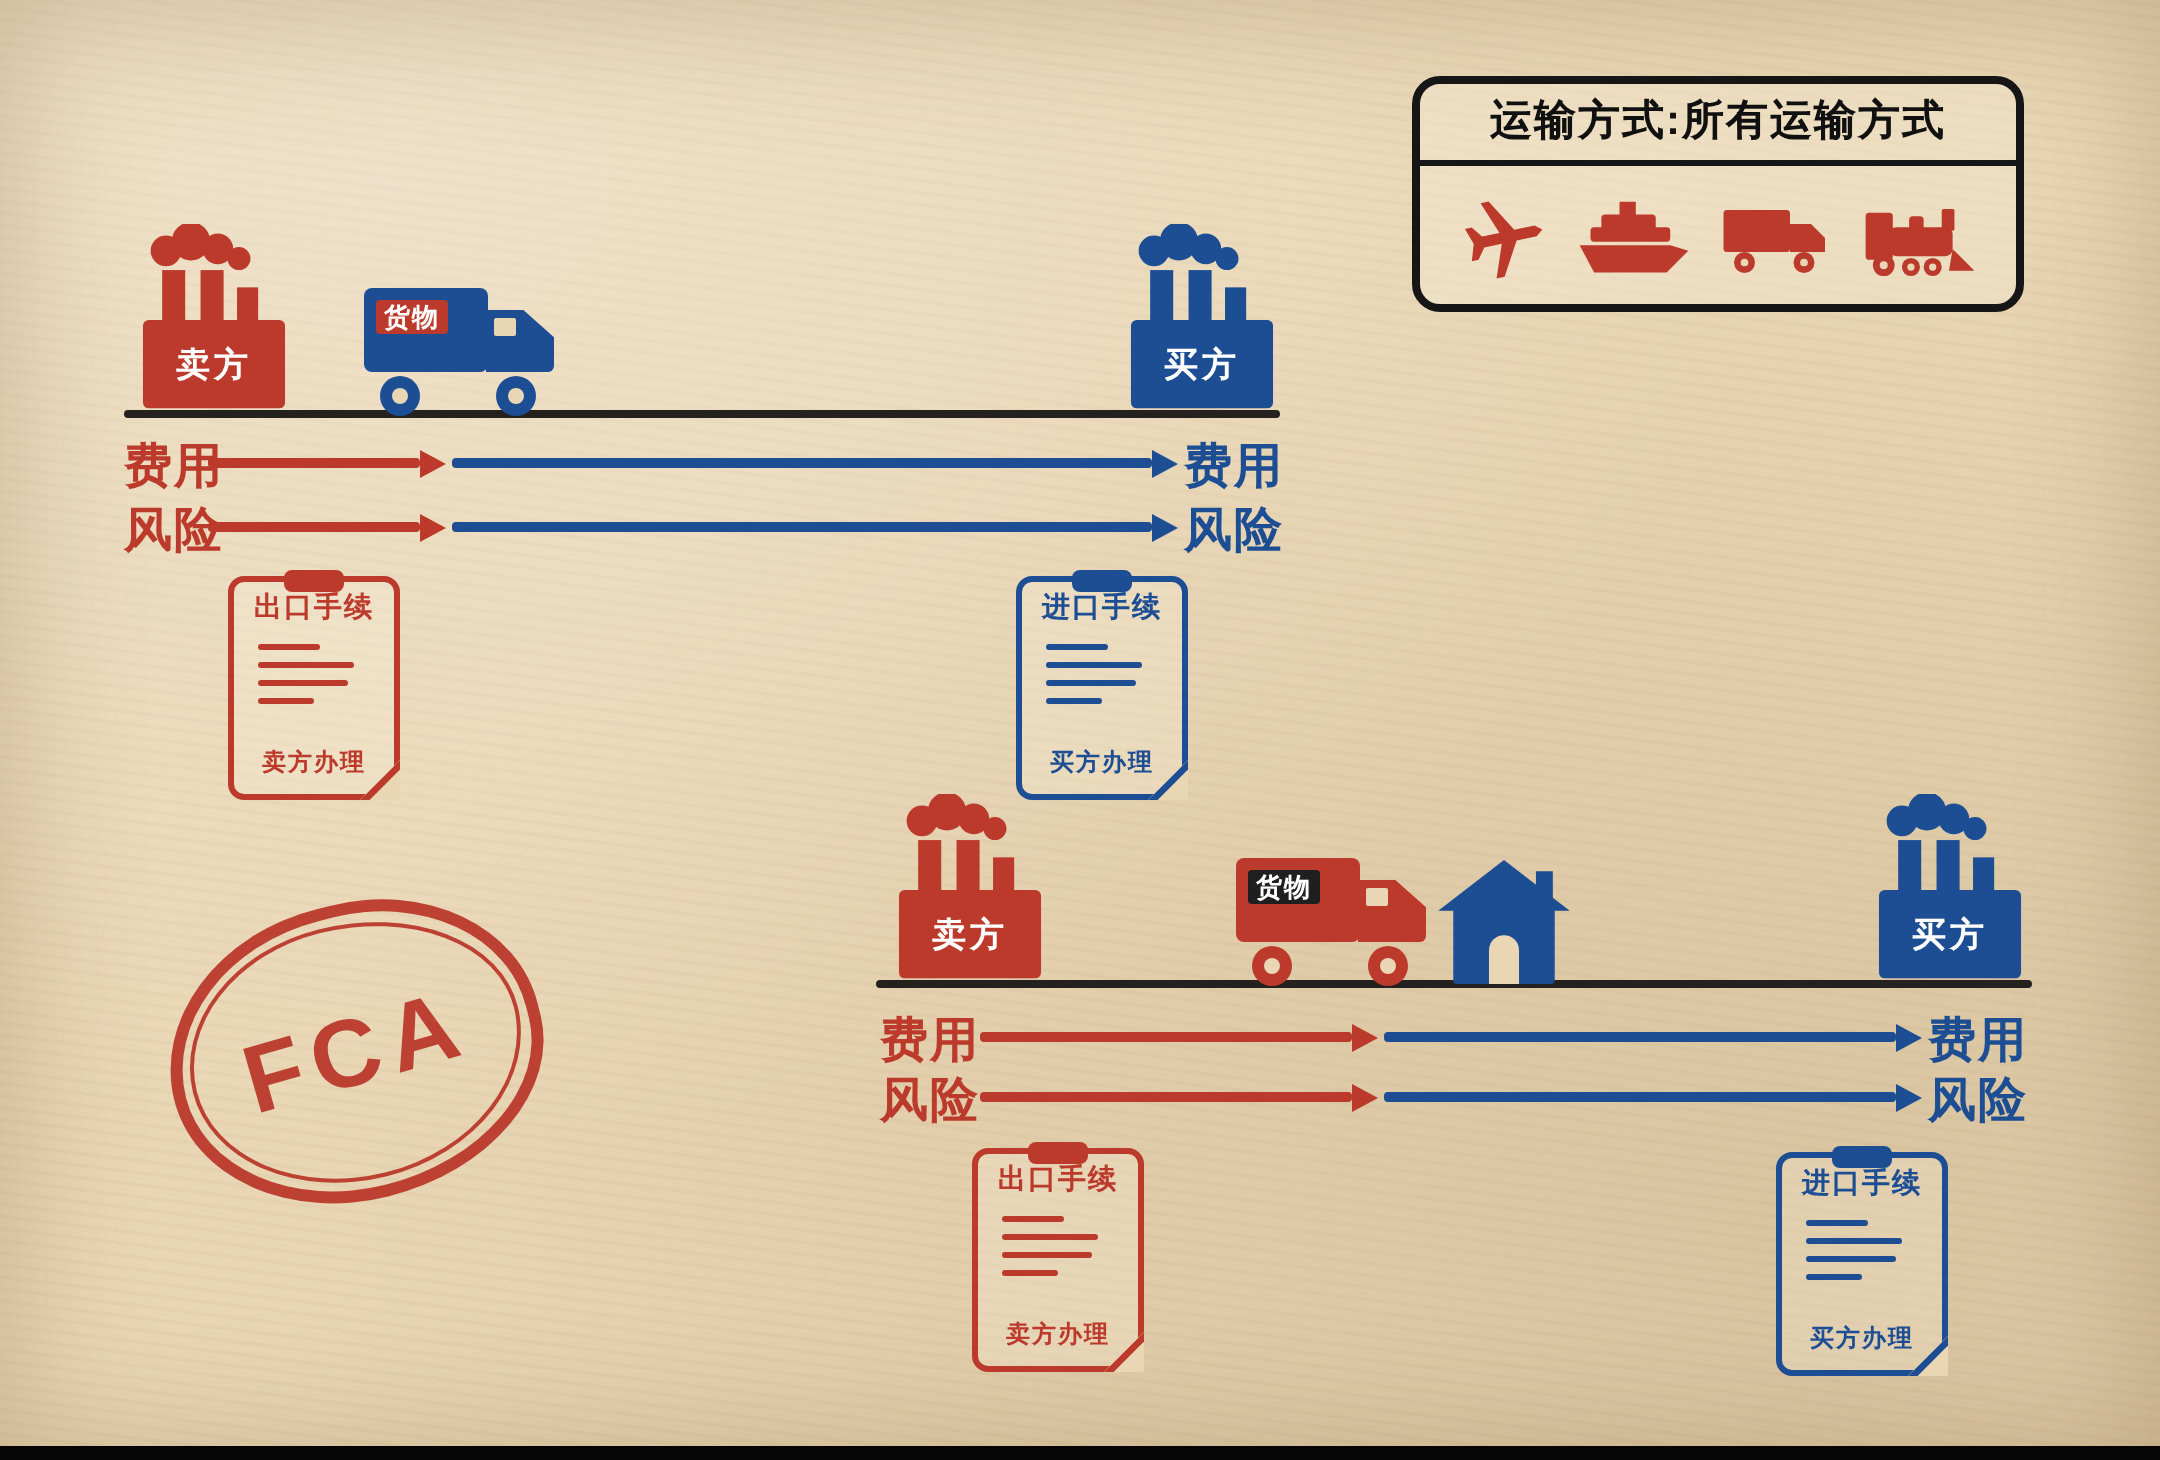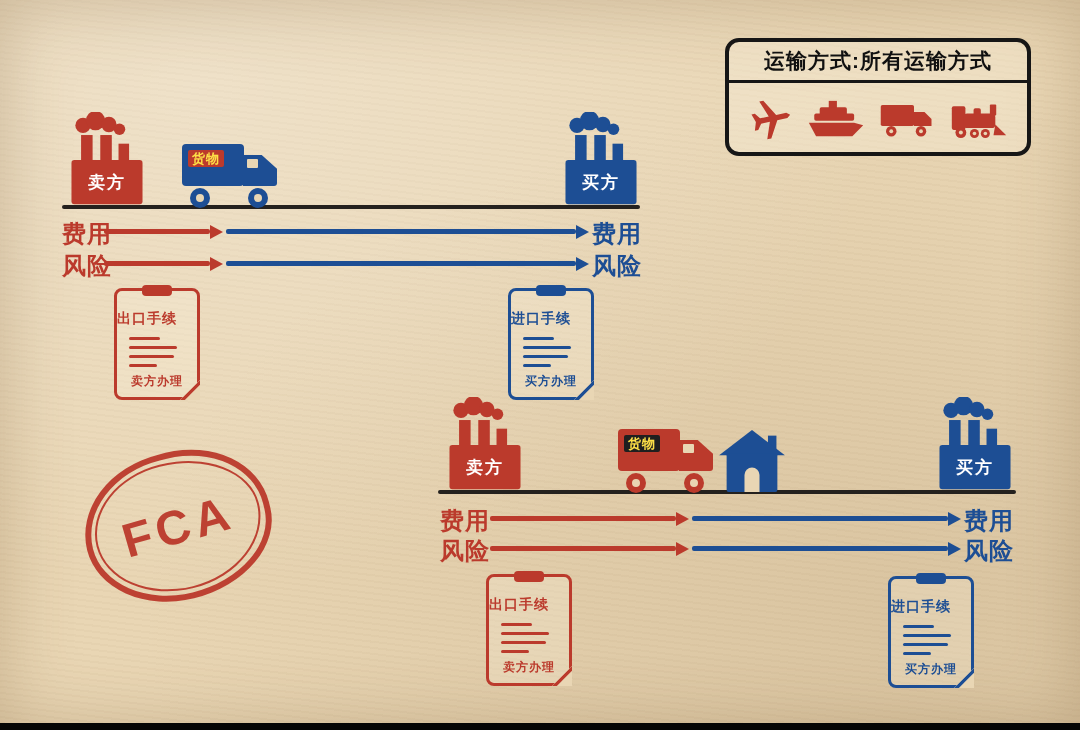--- a/index.html
+++ b/index.html
@@ -12,38 +12,38 @@
     background:
       radial-gradient(ellipse at 18% 12%, rgba(255,255,255,.28), transparent 55%),
       radial-gradient(ellipse at 85% 85%, rgba(135,100,55,.16), transparent 60%),
       repeating-linear-gradient(7deg, rgba(120,90,50,.035) 0 2px, transparent 2px 6px),
       var(--paper);
     box-shadow: inset 0 0 70px rgba(110,80,40,.28);
   }
 
   
   .tmode{position:absolute; left:706px; top:38px; width:306px; height:118px;
-    border:4px solid #161616; border-radius:14px; background:rgba(250,242,222,.35); box-sizing:border-box;margin-left:19px;}
+    border:4px solid #161616; border-radius:14px; background:rgba(250,242,222,.35); box-sizing:border-box;}
   .tmode-title{height:38px; line-height:38px; text-align:center; font-size:21px; font-weight:bold;
     color:#101010; border-bottom:3.5px solid #161616; letter-spacing:1px;}
   .tmode-icons{display:flex; align-items:center; justify-content:space-evenly; height:72px; padding:0 4px;}
   .ticon{color:var(--red);}
   .ticon svg{display:block;}
   .ticon-plane svg{transform:rotate(78deg);}
 
   
   .factory{position:absolute; width:78px; height:96px;}
   .factory svg{width:100%; height:100%; display:block;}
   .f-label{position:absolute; left:0; right:0; top:59px; text-align:center; color:#fff;
     font-weight:bold; font-size:17px; letter-spacing:2px;}
 
   
   .truck{position:absolute; width:100px; height:64px;}
   .t-box{position:absolute; left:0; top:0; width:62px; height:42px; background:var(--tc); border-radius:4px;}
-  .goods{position:absolute; left:6px; top:6px; background:var(--gc); color:#fde047; font-size:13px;
+  .goods{position:absolute; left:6px; top:6px; background:var(--gc); color:#ffffff; font-size:13px;
     font-weight:bold; padding:2px 4px; border-radius:2px; letter-spacing:1px; line-height:1;}
   .t-cab{position:absolute; left:61px; top:11px; width:34px; height:31px; background:var(--tc);
     clip-path:polygon(0 0,55% 0,100% 44%,100% 100%,0 100%); border-radius:0 5px 3px 0;}
   .t-win{position:absolute; left:65px; top:15px; width:11px; height:9px; background:var(--paper); border-radius:1px;}
   .t-wheel{position:absolute; bottom:0; width:20px; height:20px; border-radius:50%; background:var(--tc);}
   .t-wheel::after{content:""; position:absolute; left:6px; top:6px; width:8px; height:8px; border-radius:50%; background:var(--paper);}
   .t-wheel.w1{left:8px;} .t-wheel.w2{left:66px;}
 
   
   .house{position:absolute; width:68px; height:62px; color:var(--blue);}
@@ -60,21 +60,21 @@
     width:0; height:0; border-top:7px solid transparent; border-bottom:7px solid transparent;
     border-left:13px solid currentColor;}
   .arrow.red{background:var(--red); color:var(--red);}
   .arrow.blue{background:var(--blue); color:var(--blue);}
 
   
   .doc{position:absolute; width:86px; height:112px; border:3px solid var(--dc); border-radius:8px;
     box-sizing:border-box; background:rgba(250,242,222,.25);}
   .doc-clip{position:absolute; top:-6px; left:50%; transform:translateX(-50%); width:30px; height:11px;
     background:var(--dc); border-radius:4px;}
-  .doc-title{text-align:left; font-weight:bold; font-size:14px; color:var(--dc); margin-top:19px; letter-spacing:1px;}
+  .doc-title{text-align:center; font-weight:bold; font-size:14px; color:var(--dc); margin-top:4px; letter-spacing:1px;}
   .doc-lines{margin:9px 12px 0;}
   .doc-lines i{display:block; height:3px; background:var(--dc); margin-bottom:6px; border-radius:2px;}
   .doc-lines i:nth-child(1){width:55%;}
   .doc-lines i:nth-child(2){width:85%;}
   .doc-lines i:nth-child(3){width:80%;}
   .doc-lines i:nth-child(4){width:50%;}
   .doc-handler{position:absolute; bottom:7px; left:0; right:0; text-align:center; font-size:12px;
     font-weight:bold; color:var(--dc); letter-spacing:1px;}
   .doc-fold{position:absolute; right:-3px; bottom:-3px; width:20px; height:20px; background:var(--paper);
     clip-path:polygon(100% 0,100% 100%,0 100%);}

